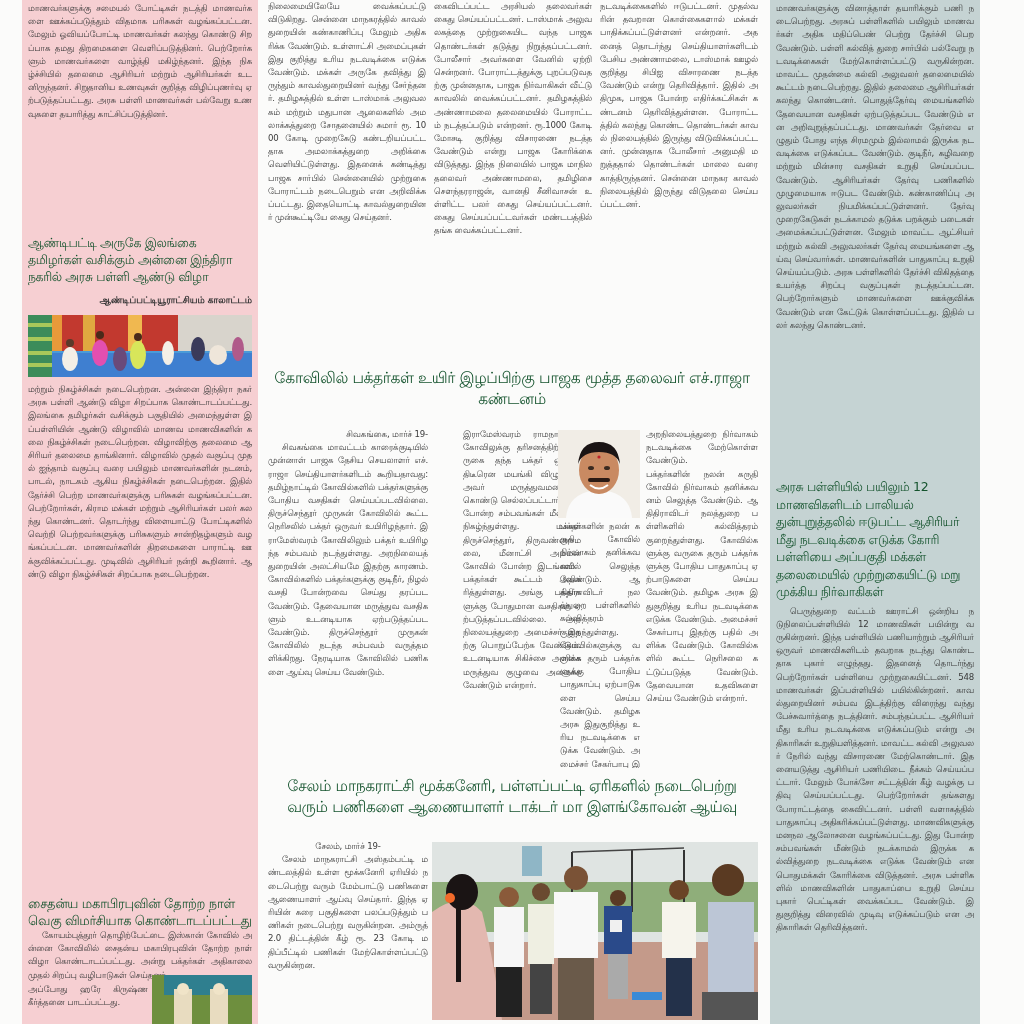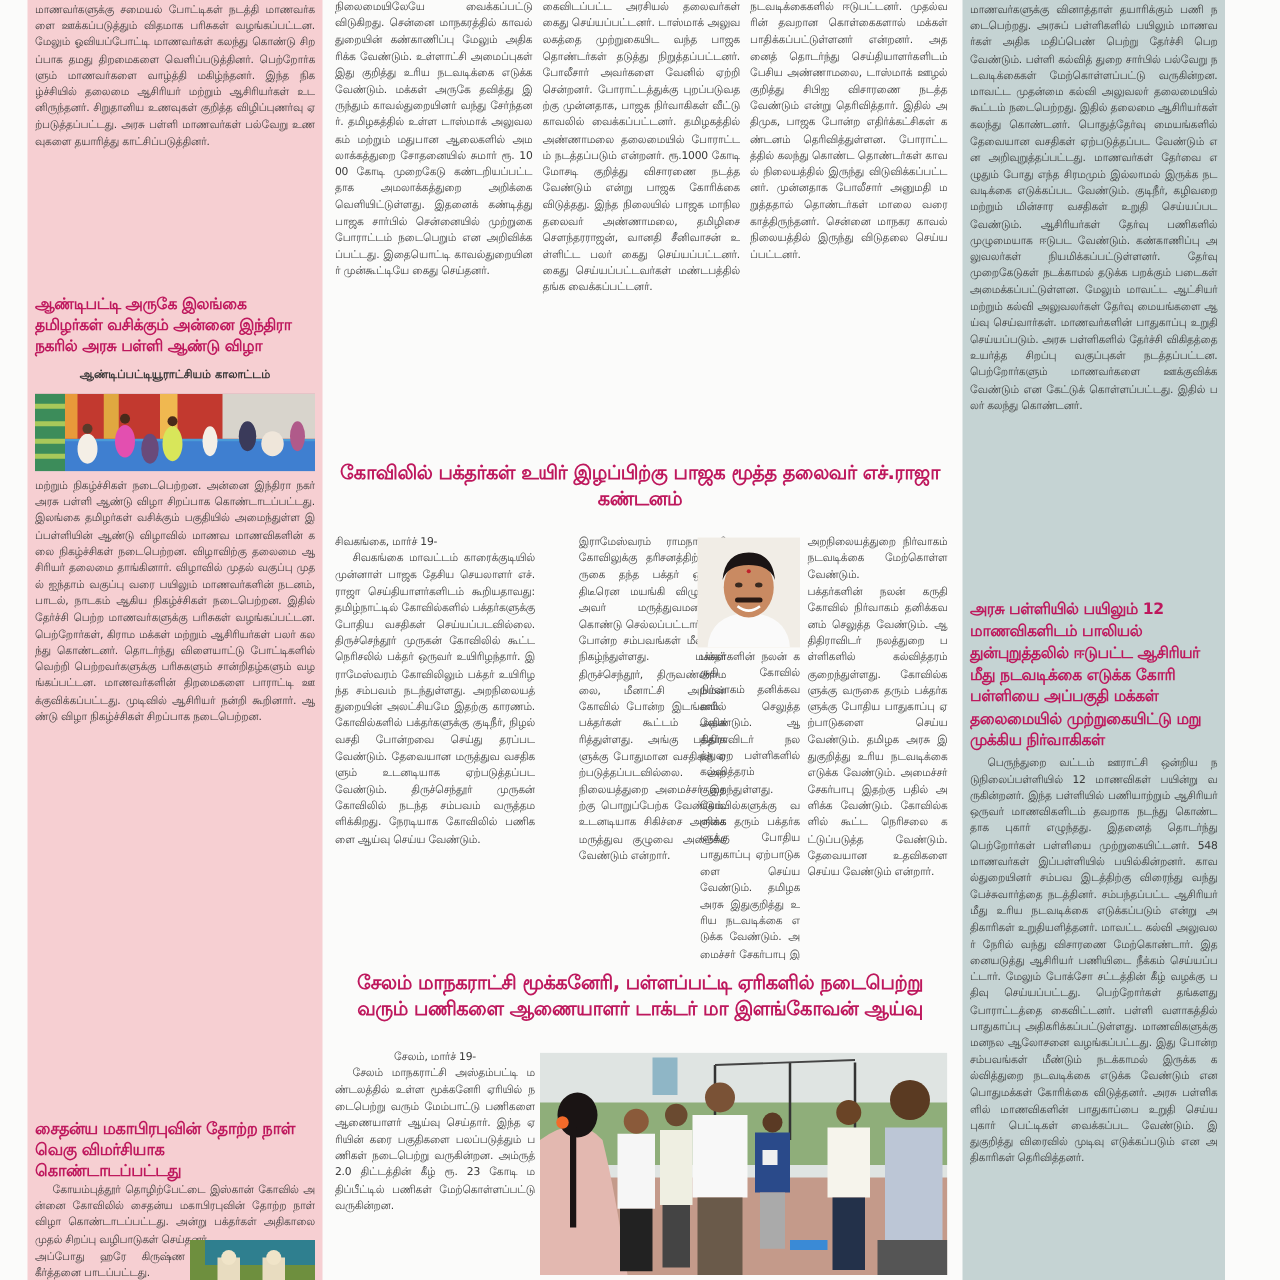--- a/index.html
+++ b/index.html
@@ -3,24 +3,24 @@
 <meta charset="utf-8">
 <style>
   html,body{margin:0;padding:0;}
   body{width:1024px;height:1024px;overflow:hidden;background:#fbfbfa;position:relative;font-family:"DejaVu Sans",sans-serif;color:#2a2a2a;}
   .col{position:absolute;top:0;bottom:0;overflow:hidden;}
   #col-left{left:22px;width:236px;background:#f6cfd2;padding:0 6px;box-sizing:border-box;}
   #col-right{left:770px;width:210px;background:#c5d3d3;padding:0 6px;box-sizing:border-box;}
   #col-mid{left:264px;width:496px;}
   .para{font-size:8.6px;line-height:13.2px;text-align:justify;color:#3a3a3a;letter-spacing:-0.2px;word-break:break-all;margin:0;}
   .para.indent{text-indent:14px;}
-  .hl{font-weight:bold;color:#be185d;letter-spacing:-0.4px;margin:0;}
+  .hl{font-weight:normal;color:#14532d;letter-spacing:-0.4px;margin:0;}
   .hl-sm{font-size:12.5px;line-height:17px;}
   .hl-big{font-size:15.5px;line-height:21px;text-align:center;}
-  .subhl{font-size:9px;line-height:12px;font-weight:bold;color:#333;text-align:center;}
+  .subhl{font-size:9px;line-height:12px;font-weight:bold;color:#333;text-align:right;}
   .photo{position:absolute;overflow:hidden;}
   .mid-cols{position:absolute;display:flex;gap:8px;}
   .mid-cols .c{flex:1;overflow:hidden;}
   .abs{position:absolute;}
 </style>
 </head>
 <body>
 
 <div class="col" id="col-left">
   <p class="para" style="padding-top:2px;height:222px;overflow:hidden;">மாணவர்களுக்கு சமையல் போட்டிகள் நடத்தி மாணவர்களை ஊக்கப்படுத்தும் விதமாக பரிசுகள் வழங்கப்பட்டன. மேலும் ஓவியப்போட்டி மாணவர்கள் கலந்து கொண்டு சிறப்பாக தமது திறமைகளை வெளிப்படுத்தினர். பெற்றோர்களும் மாணவர்களை வாழ்த்தி மகிழ்ந்தனர். இந்த நிகழ்ச்சியில் தலைமை ஆசிரியர் மற்றும் ஆசிரியர்கள் உடனிருந்தனர். சிறுதானிய உணவுகள் குறித்த விழிப்புணர்வு ஏற்படுத்தப்பட்டது. அரசு பள்ளி மாணவர்கள் பல்வேறு உணவுகளை தயாரித்து காட்சிப்படுத்தினர்.</p>
@@ -86,21 +86,21 @@
       </div>
     <div class="c">
         <p class="para">நடவடிக்கைகளில் ஈடுபட்டனர். முதல்வரின் தவறான கொள்கைகளால் மக்கள் பாதிக்கப்பட்டுள்ளனர் என்றனர். அதனைத் தொடர்ந்து செய்தியாளர்களிடம் பேசிய அண்ணாமலை, டாஸ்மாக் ஊழல் குறித்து சிபிஐ விசாரணை நடத்த வேண்டும் என்று தெரிவித்தார். இதில் அதிமுக, பாஜக போன்ற எதிர்க்கட்சிகள் கண்டனம் தெரிவித்துள்ளன. போராட்டத்தில் கலந்து கொண்ட தொண்டர்கள் காவல் நிலையத்தில் இருந்து விடுவிக்கப்பட்டனர். முன்னதாக போலீசார் அனுமதி மறுத்ததால் தொண்டர்கள் மாலை வரை காத்திருந்தனர். சென்னை மாநகர காவல் நிலையத்தில் இருந்து விடுதலை செய்யப்பட்டனர்.</p>
       </div>
   </div>
 
   <div class="abs" style="left:0;top:368px;width:496px;">
     <p class="hl hl-big">கோவிலில் பக்தர்கள் உயிர் இழப்பிற்கு பாஜக மூத்த தலைவர் எச்.ராஜா கண்டனம்</p>
   </div>
   <div class="abs" style="left:4px;top:428px;width:160px;height:340px;overflow:hidden;">
-    <p class="para" style="text-align:left;">சிவகங்கை, மார்ச் 19-</p>
+    <p class="para" style="text-align:right;">சிவகங்கை, மார்ச் 19-</p>
     <p class="para indent">சிவகங்கை மாவட்டம் காரைக்குடியில் முன்னாள் பாஜக தேசிய செயலாளர் எச். ராஜா செய்தியாளர்களிடம் கூறியதாவது: தமிழ்நாட்டில் கோவில்களில் பக்தர்களுக்கு போதிய வசதிகள் செய்யப்படவில்லை. திருச்செந்தூர் முருகன் கோவிலில் கூட்ட நெரிசலில் பக்தர் ஒருவர் உயிரிழந்தார். இராமேஸ்வரம் கோவிலிலும் பக்தர் உயிரிழந்த சம்பவம் நடந்துள்ளது. அறநிலையத் துறையின் அலட்சியமே இதற்கு காரணம். கோவில்களில் பக்தர்களுக்கு குடிநீர், நிழல் வசதி போன்றவை செய்து தரப்பட வேண்டும். தேவையான மருத்துவ வசதிகளும் உடனடியாக ஏற்படுத்தப்பட வேண்டும். திருச்செந்தூர் முருகன் கோவிலில் நடந்த சம்பவம் வருத்தமளிக்கிறது. நேரடியாக கோவிலில் பணிகளை ஆய்வு செய்ய வேண்டும்.</p>
   </div>
   <div class="abs" style="left:170px;top:428px;width:118px;height:340px;overflow:hidden;margin-left:29px;">
     <p class="para">இராமேஸ்வரம் ராமநாதசாமி கோவிலுக்கு தரிசனத்திற்கு வருகை தந்த பக்தர் ஒருவர் திடீரென மயங்கி விழுந்தார். அவர் மருத்துவமனைக்கு கொண்டு செல்லப்பட்டார். இது போன்ற சம்பவங்கள் மீண்டும் நிகழ்ந்துள்ளது. மக்கள் திருச்செந்தூர், திருவண்ணாமலை, மீனாட்சி அம்மன் கோவில் போன்ற இடங்களில் பக்தர்கள் கூட்டம் அதிகரித்துள்ளது. அங்கு பக்தர்களுக்கு போதுமான வசதிகள் ஏற்படுத்தப்படவில்லை. அறநிலையத்துறை அமைச்சர் இதற்கு பொறுப்பேற்க வேண்டும். உடனடியாக சிகிச்சை அளிக்க மருத்துவ குழுவை அமைக்க வேண்டும் என்றார்.</p>
   </div>
   <div class="photo" style="left:294px;top:430px;width:82px;height:88px;background:#f4f1ec;">
     <svg width="82" height="88" viewBox="0 0 82 88">
       <rect width="82" height="88" fill="#f1ede6"></rect>
       <path d="M8 88 Q10 62 41 60 Q72 62 74 88 Z" fill="#fafafa"></path>
       <ellipse cx="41" cy="40" rx="20" ry="24" fill="#c98a62"></ellipse>

